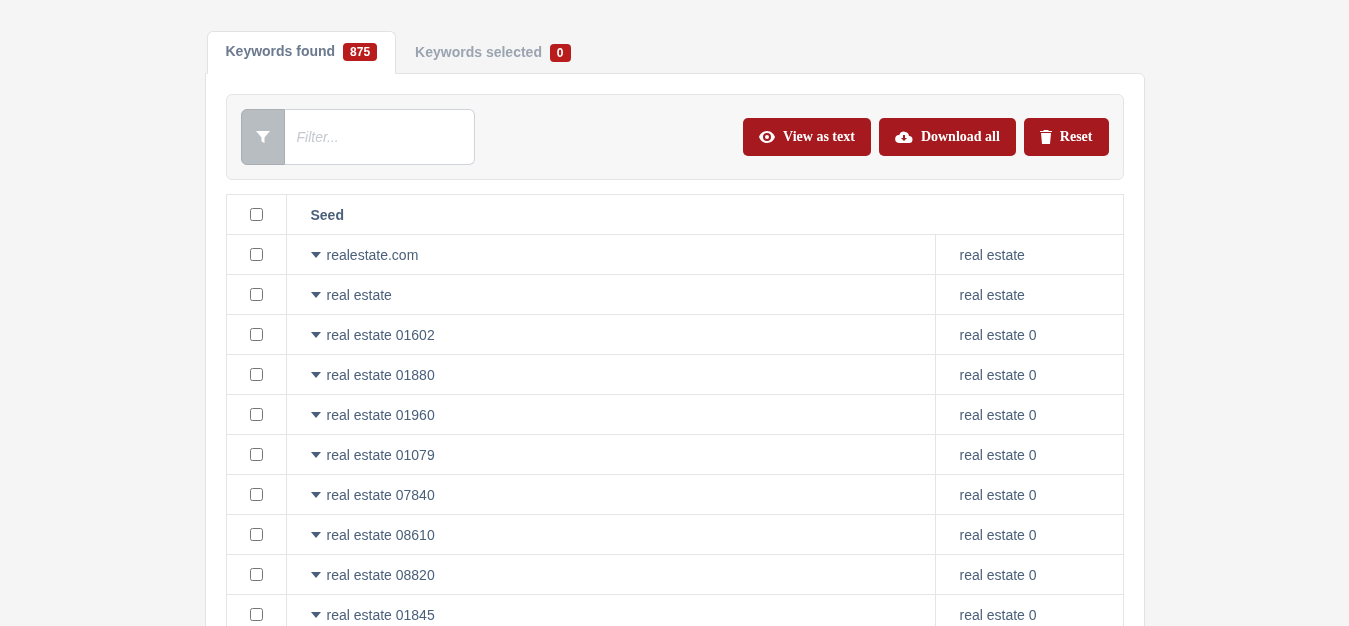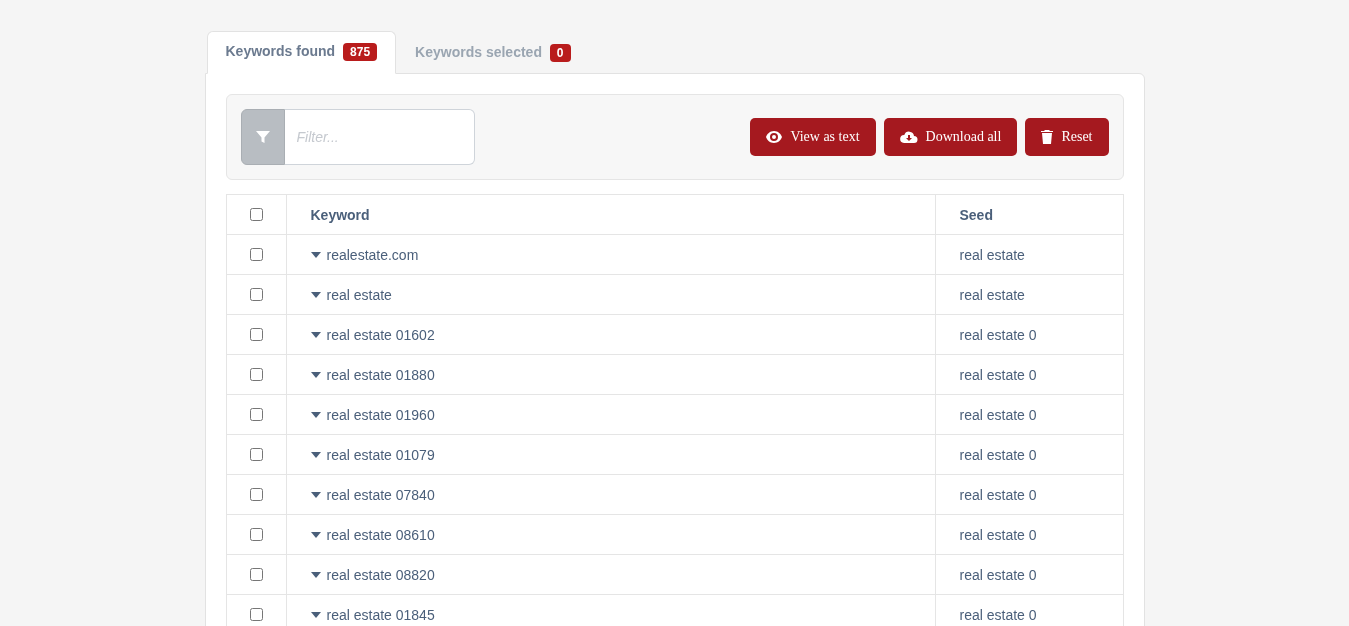--- a/index.html
+++ b/index.html
@@ -99,21 +99,21 @@
   }
   .filter-input::placeholder { color: #c5c9cf; font-style: italic; }
   .spacer { flex: 1; }
   .btn {
     background: #a5191f;
     color: #fff;
     border: none;
     border-radius: 5px;
     padding: 11px 16px;
     font-size: 14px;
-    font-weight: 400;
+    font-weight: 700;
     cursor: pointer;
     display: flex;
     align-items: center;
     gap: 8px;
     font-family: Georgia, serif;
   }
   .btn svg { display: block; }
 
   
   .tbl {
@@ -216,23 +216,20 @@
         </svg>
         <span>Reset</span>
       </button>
     </div>
 
     <div class="tbl">
       <div class="row header">
         <div class="cell-chk">
           <input type="checkbox" style="">
         </div>
-        <div class="cell-kw">
-          <span>Keyword</span>
-        </div>
         <div class="cell-seed">
           <span>Seed</span>
         </div>
       </div>
       <div id="rows-container">
           <div class="row">
             <div class="cell-chk">
               <input type="checkbox" style="">
             </div>
             <div class="cell-kw">

